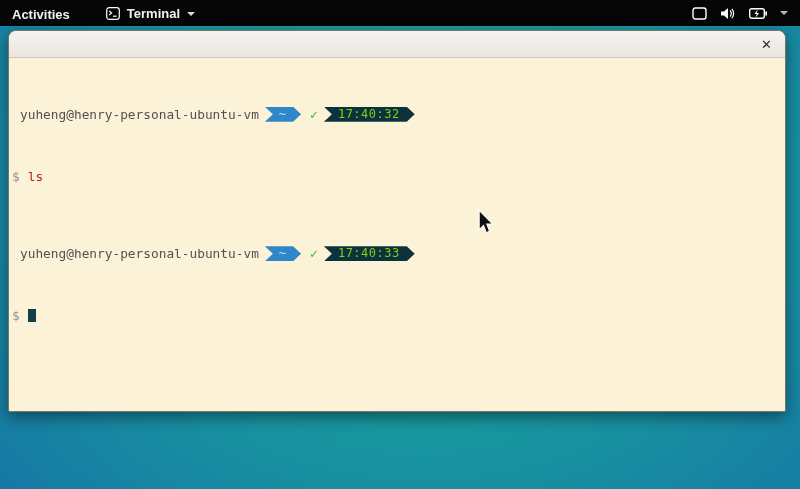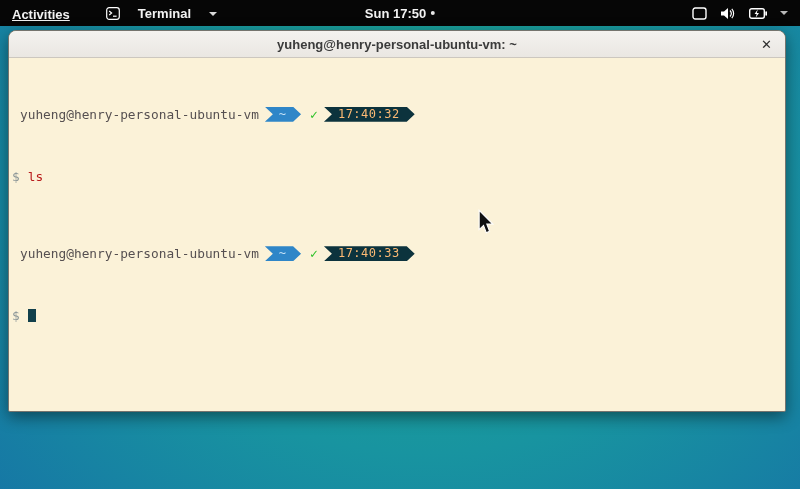--- a/index.html
+++ b/index.html
@@ -12,22 +12,22 @@
     font-family: "Liberation Sans", sans-serif;
   }
 
   
   .topbar {
     position: absolute; top: 0; left: 0; right: 0; height: 26px;
     background: #060606; color: #f2f2f2;
     display: flex; align-items: center;
     font-size: 13px; font-weight: 700;
   }
-  .activities { padding: 0 12px; height: 22px; line-height: 26px; text-decoration: underline; }
-  .appmenu { display: flex; align-items: center; gap: 18px; padding: 0 10px; margin-left: 14px; height: 26px; }
+  .activities { padding: 0 12px; height: 22px; line-height: 26px; }
+  .appmenu { display: flex; align-items: center; gap: 7px; padding: 0 10px; margin-left: 14px; height: 26px; }
   .appicon svg { display: block; }
   .caret-down {
     width: 0; height: 0; margin-top: 2px;
     border-left: 4px solid transparent; border-right: 4px solid transparent;
     border-top: 4px solid #d9d9d9;
   }
   .clock-wrap {
     position: absolute; left: 50%; top: 0; transform: translateX(-50%);
     height: 26px; display: flex; align-items: center; gap: 5px;
   }
@@ -77,21 +77,21 @@
   .prompt-line { padding-left: 8px; }
 
   .ribbon {
     display: inline-flex; align-items: center; height: 15px;
     padding: 0 15px 0 14px;
     clip-path: polygon(0 0, calc(100% - 8px) 0, 100% 50%, calc(100% - 8px) 100%, 0 100%, 8px 50%);
     margin-left: 6px;
     font-size: 12px;
   }
   .ribbon-path { background: #2f86c8; color: #c3e0f6; }
-  .ribbon-time { background: #0c333d; color: #fdba74; margin-left: 6px; letter-spacing: 0.5px; }
+  .ribbon-time { background: #0c333d; color: #84cc16; margin-left: 6px; letter-spacing: 0.5px; }
   .check { color: #2ec229; font-weight: 700; margin-left: 9px; font-size: 13px; }
 
   .dollar { color: #8a9597; margin-right: 8px; }
   .cmd { color: #b91c1c; }
   .listing { color: #2aa198; }
   .cursor-block { display: inline-block; width: 8px; height: 13px; background: #11404b; }
 
   .mouse-cursor { position: absolute; left: 477px; top: 209px; pointer-events: none; }
 </style>
 </head>
@@ -105,24 +105,20 @@
       <span class="appicon">
         <svg width="14" height="13" viewBox="0 0 14 13">
           <rect x="0.7" y="0.7" width="12.6" height="11.6" rx="2.5" fill="none" stroke="#ffffff" stroke-width="1.2"></rect>
           <path d="M3.2 4l2.4 2-2.4 2" stroke="#ffffff" fill="none" stroke-width="1.2"></path>
           <path d="M7 9.2h3.6" stroke="#ffffff" stroke-width="1.2"></path>
         </svg>
       </span>
       <span>Terminal</span>
       <span class="caret-down"></span>
     </div>
-    <div class="clock-wrap">
-      <span>Sun 17:50</span>
-      <span class="notif-dot"></span>
-    </div>
     <div class="tray">
       <span>
         <svg width="15" height="13" viewBox="0 0 15 13">
           <rect x="1" y="1" width="13" height="11" rx="2.2" fill="none" stroke="#ffffff" stroke-width="1.4"></rect>
         </svg>
       </span>
       <span>
         <svg width="16" height="13" viewBox="0 0 16 13">
           <path d="M1 4.5h3L8 1v11L4 8.5H1z" fill="#ffffff"></path>
           <path d="M10 3.5a4.5 4.5 0 0 1 0 6" stroke="#ffffff" fill="none" stroke-width="1.2"></path>
@@ -135,21 +131,20 @@
           <rect x="16.3" y="3.3" width="1.7" height="4.4" rx="0.8" fill="#ffffff"></rect>
           <path d="M8.8 1.3L5.6 6h2.1l-1.1 3.7L10 5H7.8z" fill="#ffffff"></path>
         </svg>
       </span>
       <span class="tray-caret"></span>
     </div>
   </div>
 
   <div class="window">
     <div class="titlebar">
-      <span>yuheng@henry-personal-ubuntu-vm: ~</span>
       <span class="close-btn">✕</span>
     </div>
     <div class="term">
 
       <div class="line prompt-line">
         <span>yuheng@henry-personal-ubuntu-vm</span>
         <span class="ribbon ribbon-path">~</span>
         <span class="check">✓</span>
         <span class="ribbon ribbon-time">17:40:32</span>
       </div>

